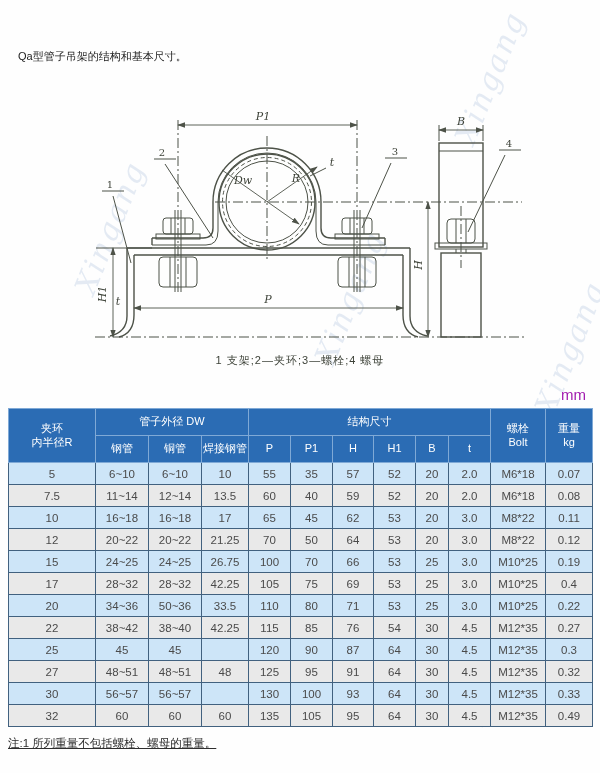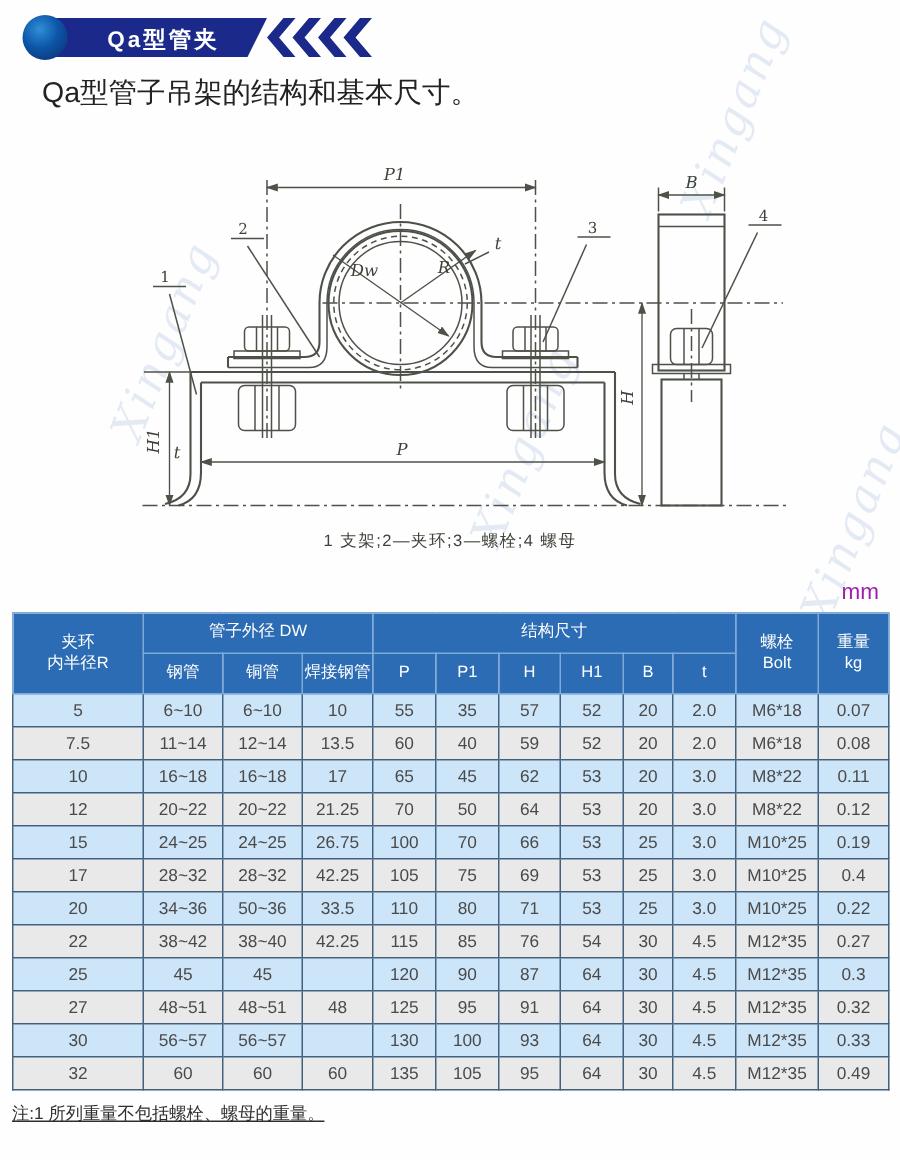--- a/index.html
+++ b/index.html
@@ -5,21 +5,21 @@
   html,body{margin:0;padding:0;background:#ffffff;}
   body{font-family:"Liberation Sans","DejaVu Sans",sans-serif;}
   #page{position:relative;width:600px;height:773px;background:#fefefe;overflow:hidden;}
 
   
   .wm{position:absolute;z-index:0;color:#8aa8cf;opacity:.22;font-family:"DejaVu Serif",serif;
       font-style:italic;font-size:30px;letter-spacing:2px;pointer-events:none;white-space:nowrap;}
 
   
   .hdr{position:absolute;top:7px;left:6px;z-index:2;}
-  .subtitle{position:absolute;top:49px;left:28px;z-index:1;font-size:19px;color:#222;}
+  .subtitle{position:absolute;top:49px;left:18px;z-index:1;font-size:11px;color:#222;}
 
   svg.diagram{position:absolute;top:88px;left:0;z-index:1;}
   .dline{stroke:#4d5248;fill:none;stroke-width:1.4;}
   .tline{stroke:#4d5248;fill:none;stroke-width:1;}
   .dim{stroke:#4d5248;fill:none;stroke-width:.9;}
   .cl{stroke-dasharray:10 3 2 3;}
   .dash{stroke-dasharray:4 3;}
   .lbl{font-family:"DejaVu Serif",serif;font-style:italic;font-size:11px;fill:#3d4238;}
   .num{font-family:"DejaVu Serif",serif;font-size:10px;fill:#3d4238;}
   .cap{font-family:"Liberation Sans",sans-serif;font-size:11px;fill:#3d4238;letter-spacing:1px;}
@@ -46,40 +46,20 @@
 
 <div id="page">
 
   <div class="wm" style="left:40px;top:210px;transform:rotate(-68deg);">Xingang</div>
   <div class="wm" style="left:420px;top:60px;transform:rotate(-68deg);">Xingang</div>
   <div class="wm" style="left:280px;top:280px;transform:rotate(-68deg);">Xingang</div>
   <div class="wm" style="left:500px;top:330px;transform:rotate(-68deg);">Xingang</div>
   <div class="wm" style="left:140px;top:580px;transform:rotate(-68deg);opacity:.10;">Xingang</div>
   <div class="wm" style="left:430px;top:640px;transform:rotate(-68deg);opacity:.10;">Xingang</div>
 
-  <div class="hdr">
-    <svg width="250" height="36" viewBox="0 0 250 36">
-      <defs>
-        <radialGradient id="ball" cx="38%" cy="32%" r="75%">
-          <stop offset="0%" stop-color="#2f8fd8"></stop>
-          <stop offset="55%" stop-color="#0d55a8"></stop>
-          <stop offset="100%" stop-color="#0b3a7e"></stop>
-        </radialGradient>
-      </defs>
-      <path d="M30 5 L172 5 L159 31 L30 31 A13 13 0 0 1 30 5 Z" fill="#1b2a8a"></path>
-      <circle cx="24" cy="18" r="15" fill="url(#ball)"></circle>
-      <g fill="#1b2a8a">
-        <path d="M183 5 L172 18 L183 31 L191 31 L180 18 L191 5 Z"></path>
-        <path d="M200 5 L189 18 L200 31 L208 31 L197 18 L208 5 Z"></path>
-        <path d="M217 5 L206 18 L217 31 L225 31 L214 18 L225 5 Z"></path>
-        <path d="M234 5 L223 18 L234 31 L242 31 L231 18 L242 5 Z"></path>
-      </g>
-      <text x="103" y="24" text-anchor="middle" fill="#ffffff" font-size="15" font-weight="bold" letter-spacing="2">Qa型管夹</text>
-    </svg>
-  </div>
 
   <div class="subtitle">Qa型管子吊架的结构和基本尺寸。</div>
 
   <svg class="diagram" width="600" height="292" viewBox="0 88 600 292">
     <defs>
       <marker id="ah" orient="auto-start-reverse" markerWidth="10" markerHeight="8" refX="8" refY="3">
         <path d="M0 0 L9 3 L0 6 Z" fill="#4d5248"></path>
       </marker>
     </defs>
 

